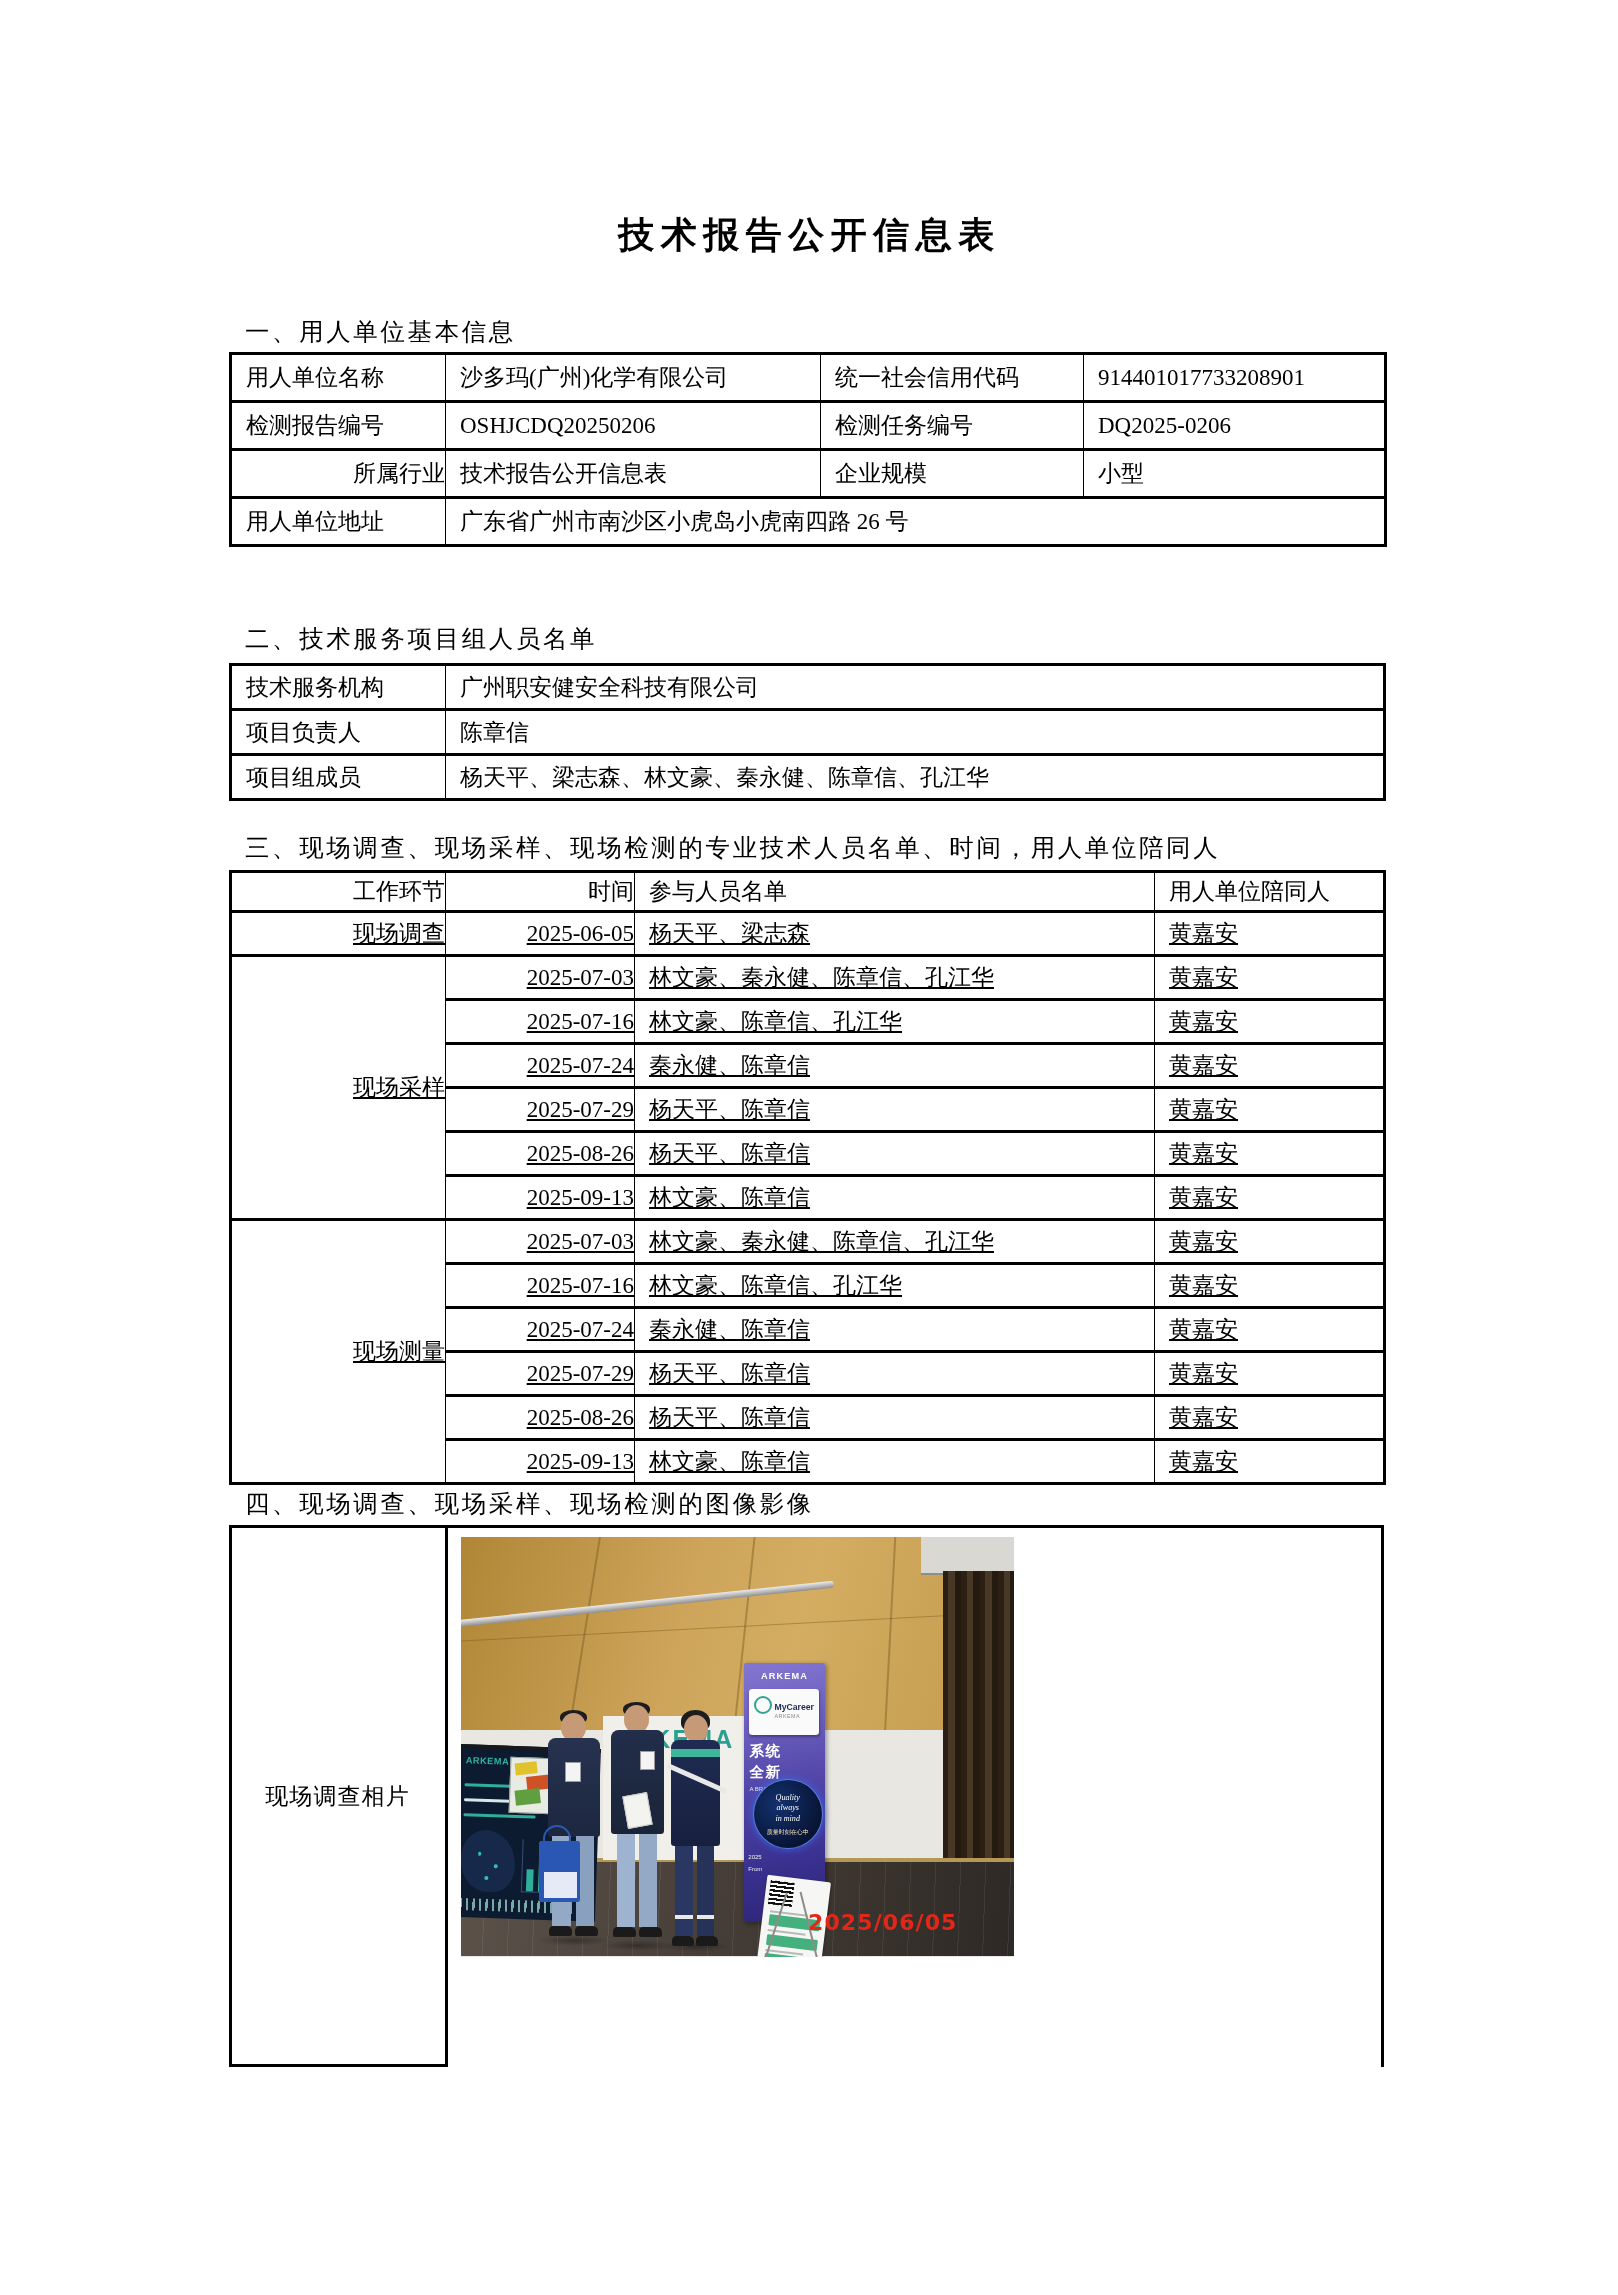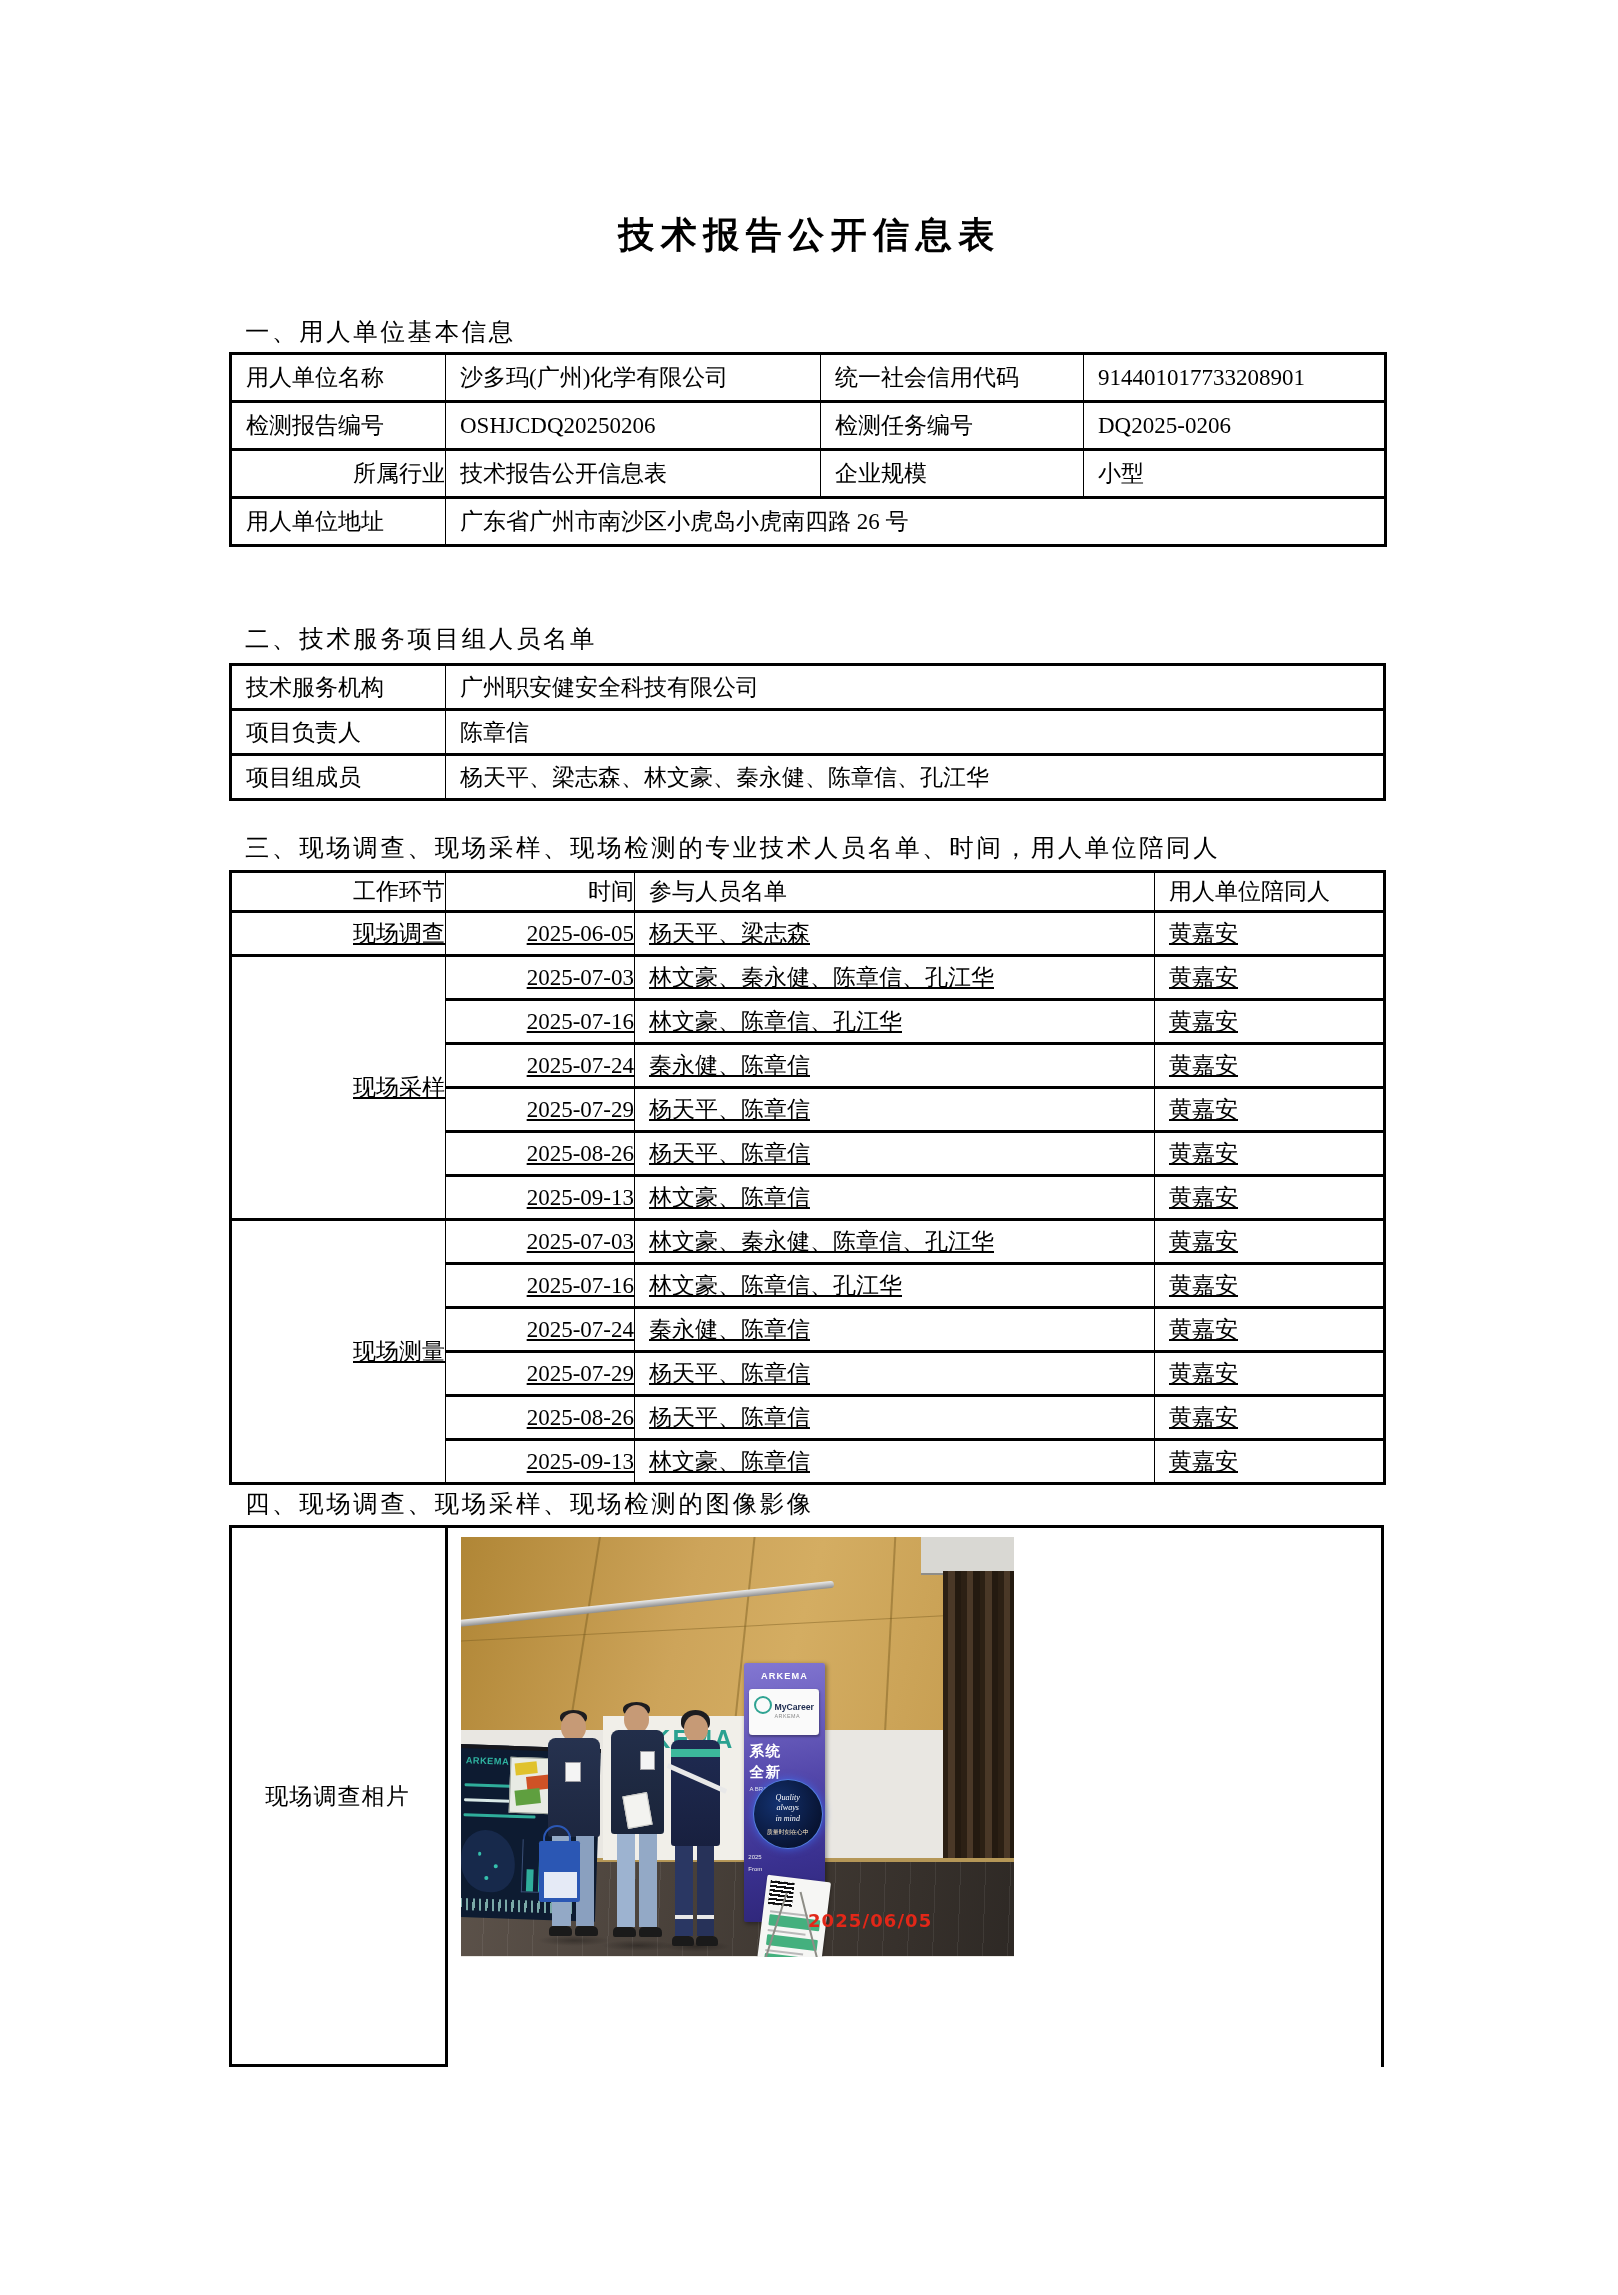--- a/index.html
+++ b/index.html
@@ -120,21 +120,21 @@
   .bn-list{left:15px;top:215px;width:64px;height:136px;background:#f6f6f4;border-radius:2.2px;
     transform:rotate(7deg);box-shadow:0.5px 1.1px 2.7px rgba(0,0,0,.35);}
   .bn-qr{left:4.3px;top:5.4px;width:24px;height:24px;background:
     repeating-linear-gradient(0deg,#111 0 2.2px,#fff 2.2px 4.3px),
     repeating-linear-gradient(90deg,#111 0 2.2px,rgba(255,255,255,.85) 2.2px 4.3px);}
   .bn-strip{position:absolute;left:6.5px;width:51px;height:11px;background:#44b07e;border-radius:1.1px;}
   .bn-cap{position:absolute;left:6.5px;width:38px;height:2.2px;background:#b9b9b9;}
   .bn-leg{position:absolute;width:1.6px;height:70px;background:#8d8d86;}
 
   .ph-stamp{left:347px;top:373px;font-family:"DejaVu Sans",sans-serif;font-weight:700;
-    font-size:18px;color:#e22718;letter-spacing:1.1px;}
+    font-size:22px;color:#e22718;letter-spacing:1.1px;}
 </style>
 </head>
 <body>
 
 <div id="page">
 
   <div class="abs doc-title">技术报告公开信息表</div>
 
   <div class="abs sec-heading" id="h1">一、用人单位基本信息</div>
 

